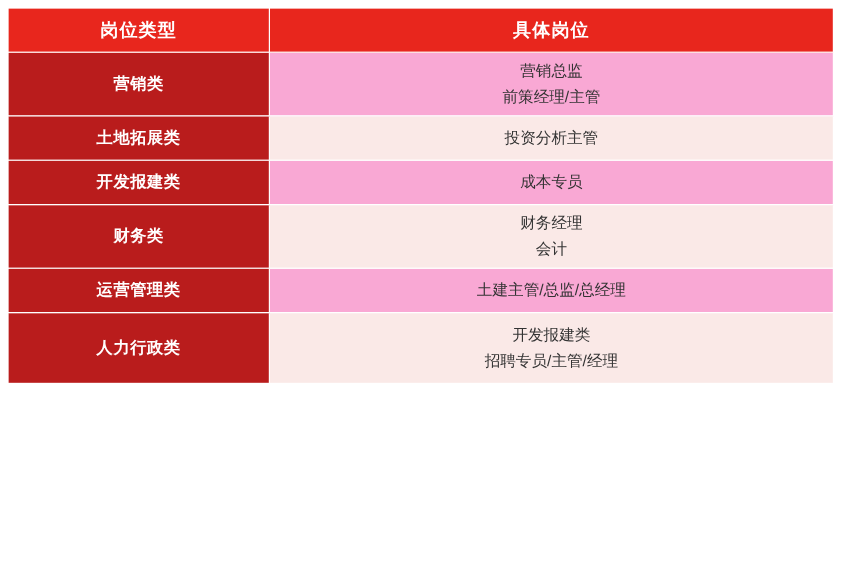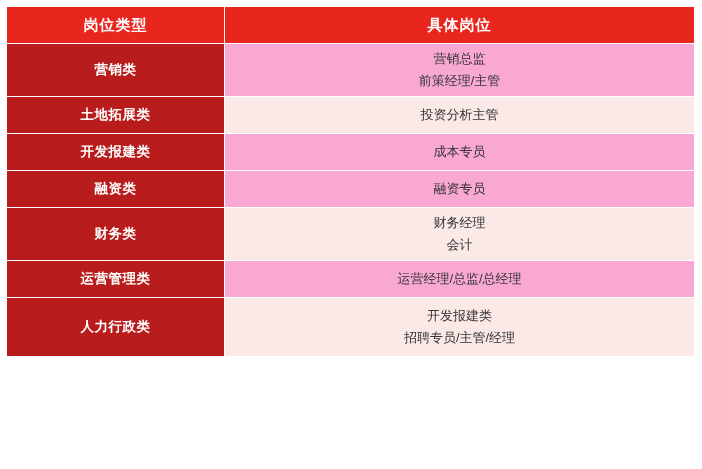--- a/index.html
+++ b/index.html
@@ -88,37 +88,31 @@
         <td class="post-cell">
           <span class="post-line">投资分析主管</span>
         </td>
       </tr>
       <tr class="shade-light">
         <td class="type-cell" style="height:34px">开发报建类</td>
         <td class="post-cell">
           <span class="post-line">成本专员</span>
         </td>
       </tr>
-      <tr class="shade-light">
-        <td class="type-cell" style="height:34px">融资类</td>
-        <td class="post-cell">
-          <span class="post-line">融资专员</span>
-        </td>
-      </tr>
       <tr class="shade-dark">
         <td class="type-cell" style="height:48px">财务类</td>
         <td class="post-cell">
           <span class="post-line">财务经理</span>
           <span class="post-line">会计</span>
         </td>
       </tr>
       <tr class="shade-light">
         <td class="type-cell" style="height:34px">运营管理类</td>
         <td class="post-cell">
-          <span class="post-line">运营经理/总监/总经理</span>
+          <span class="post-line">土建主管/总监/总经理</span>
         </td>
       </tr>
       <tr class="shade-dark">
         <td class="type-cell" style="height:56px">人力行政类</td>
         <td class="post-cell">
           <span class="post-line">开发报建类</span>
           <span class="post-line">招聘专员/主管/经理</span>
         </td>
       </tr>
     </tbody>

